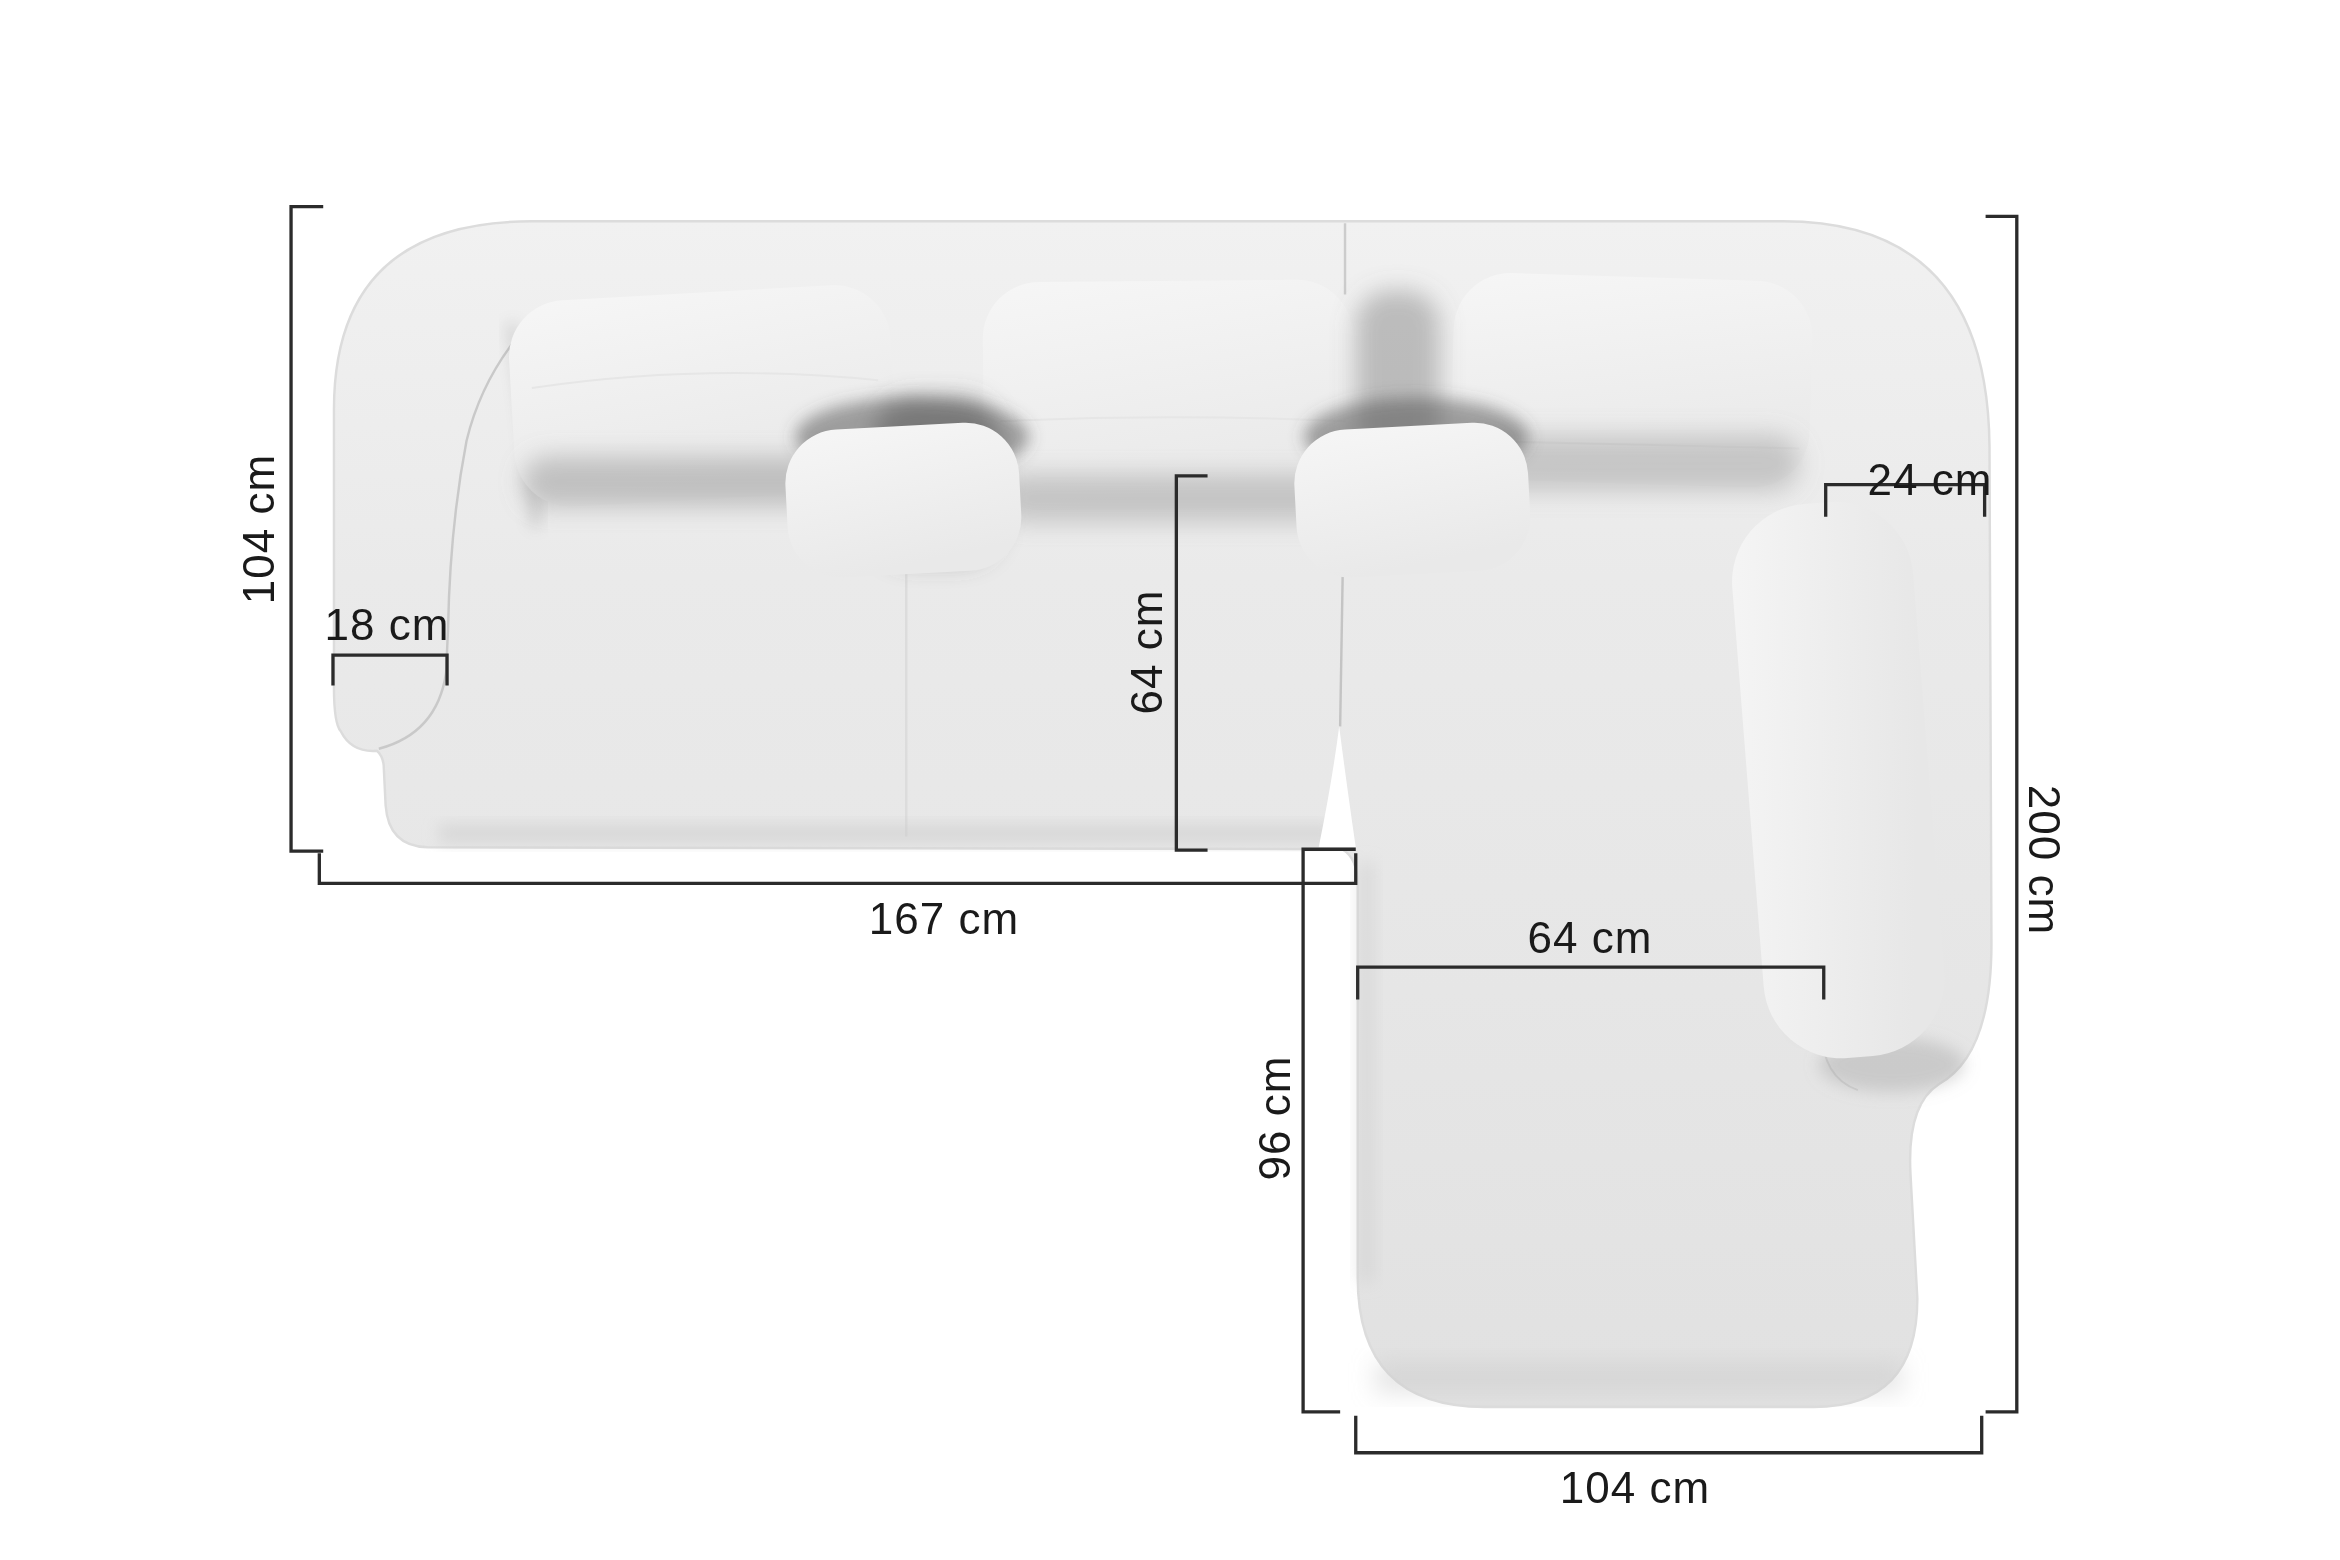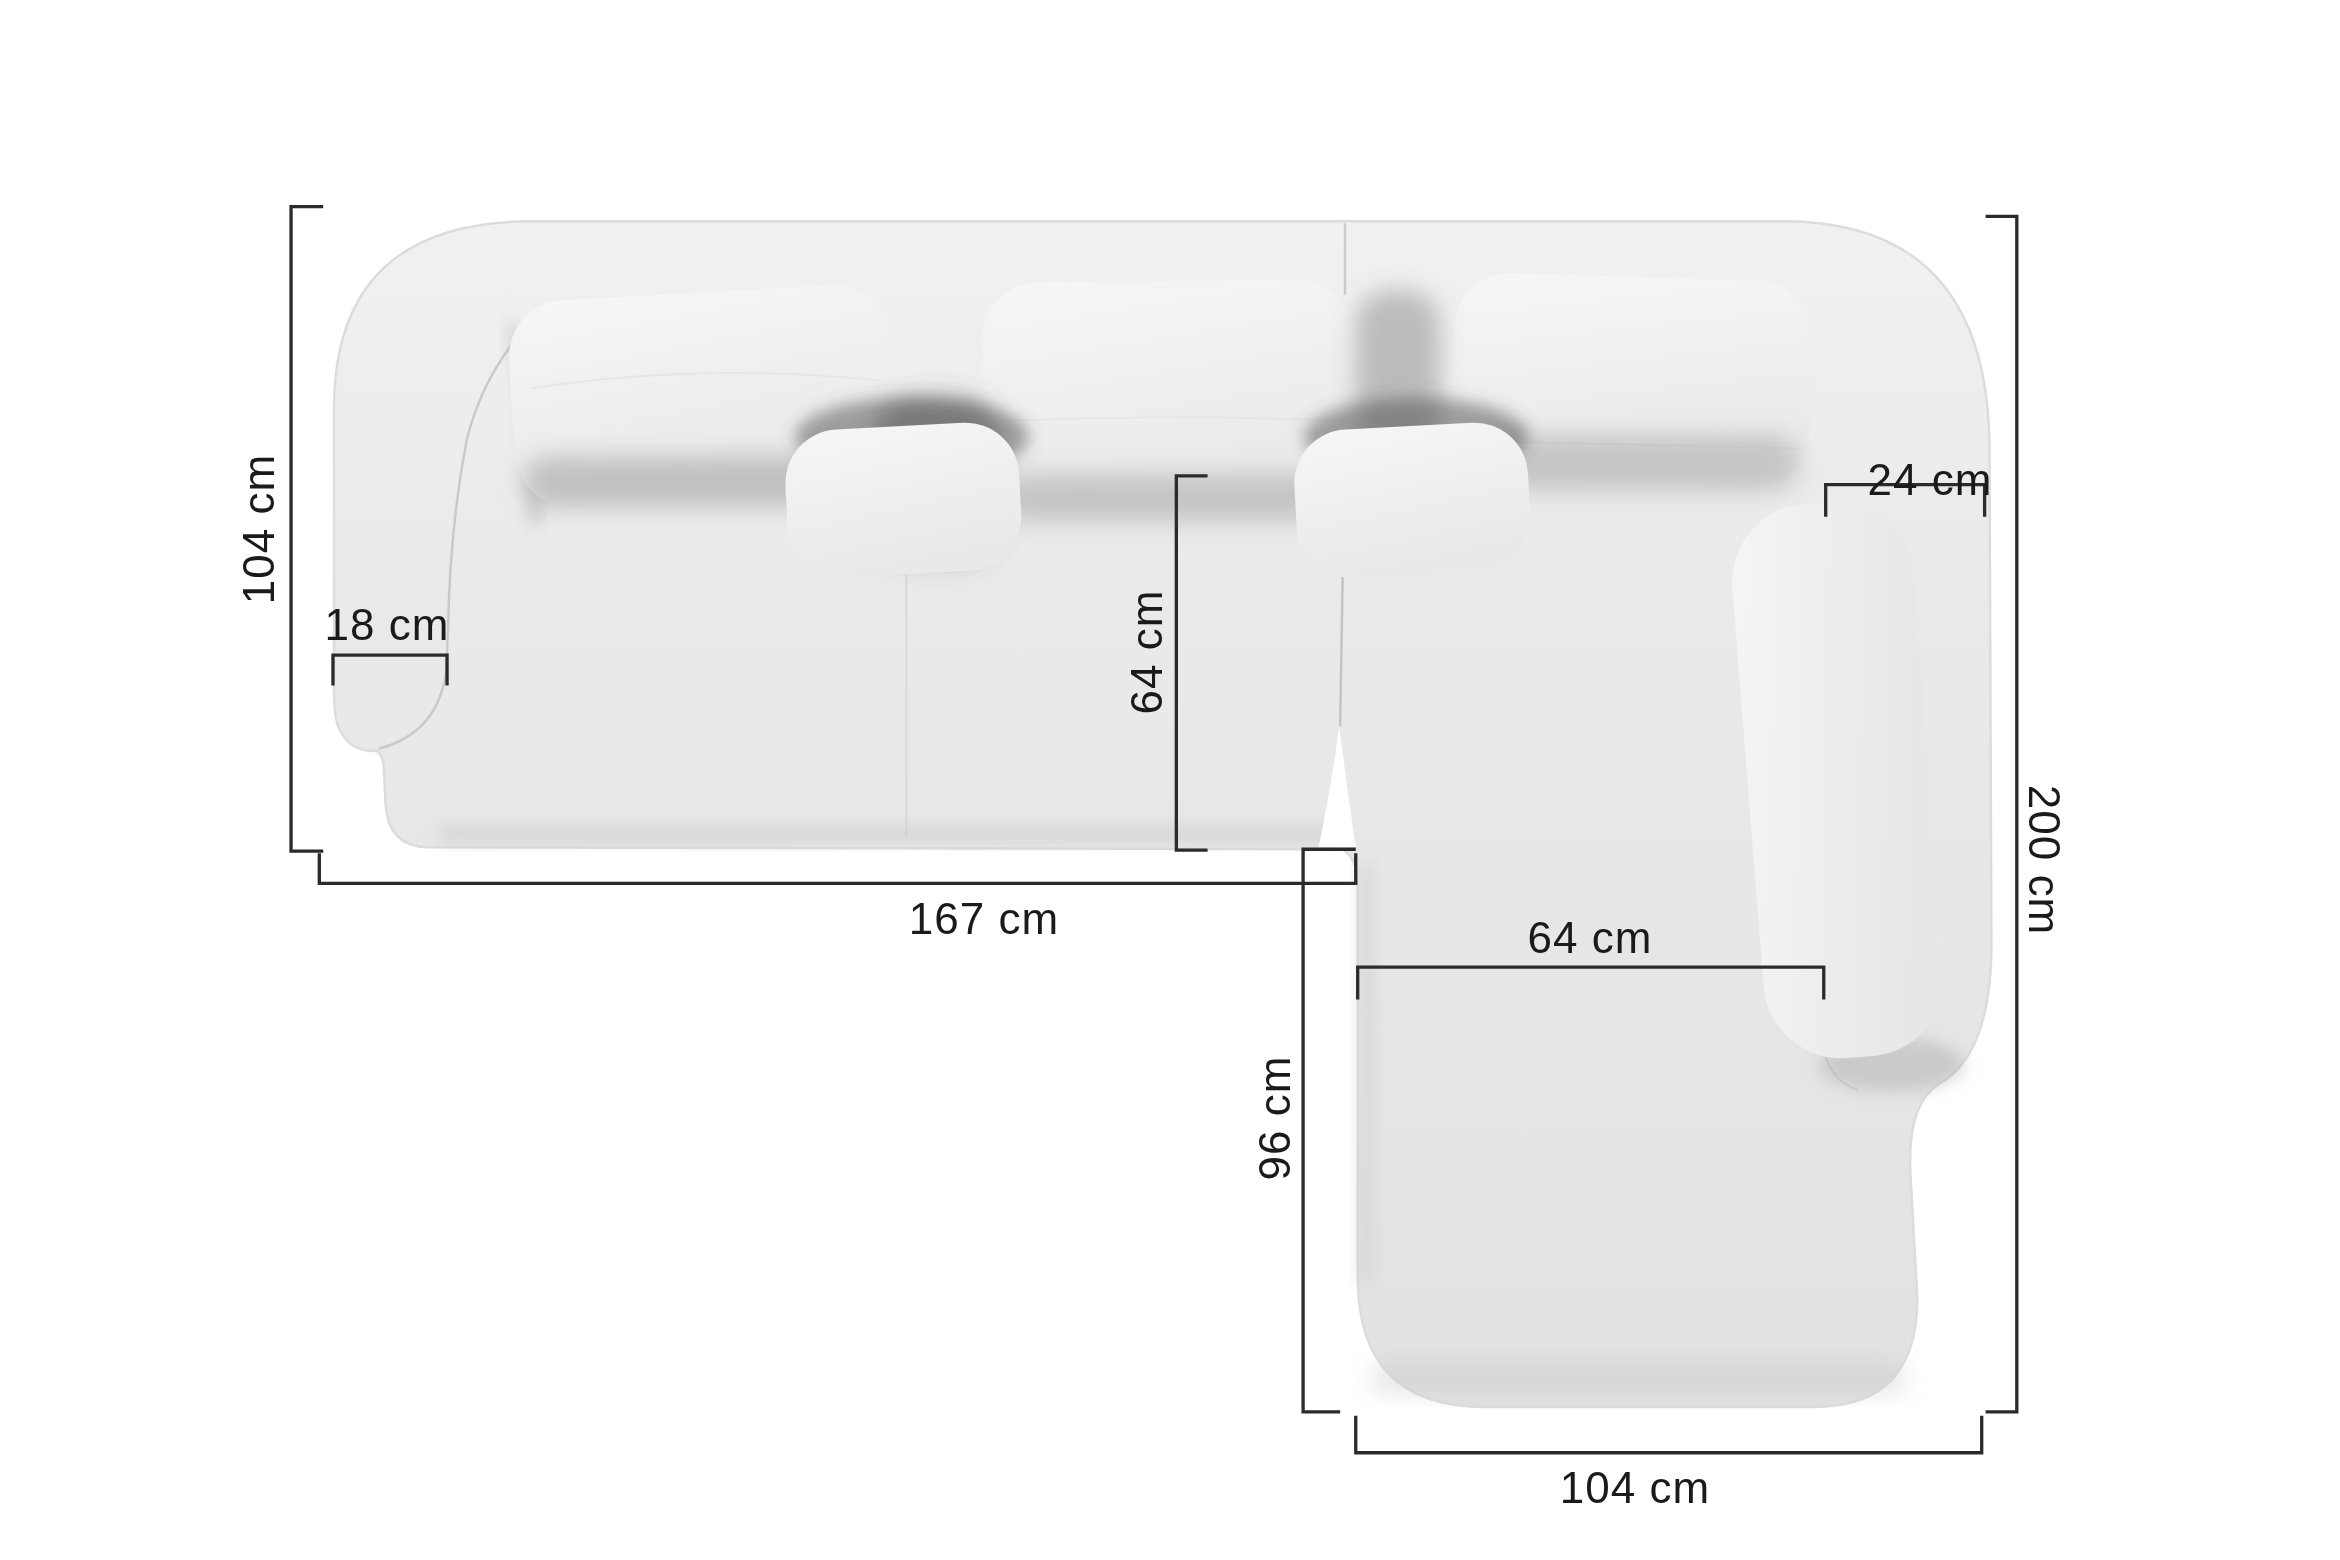--- a/index.html
+++ b/index.html
@@ -92,21 +92,21 @@
       <path d="M 1392 1025 V 992 H 1870 V 1025"></path>
       <path d="M 1390 871 H 1336 V 1448 H 1374"></path>
       <path d="M 1390 1452 V 1490 H 2032 V 1452"></path>
     </g>
   </svg>
 
   <div class="dim-label v-up" style="left:259px;top:529px;">104 cm</div>
 
   <div class="dim-label" style="left:387px;top:625px;">18 cm</div>
 
-  <div class="dim-label" style="left:984px;top:919px;">167 cm</div>
+  <div class="dim-label" style="left:944px;top:919px;">167 cm</div>
 
   <div class="dim-label v-up" style="left:1147px;top:652px;">64 cm</div>
 
   <div class="dim-label" style="left:1930px;top:448px;margin-top:32px;">24 cm</div>
 
   <div class="dim-label v-down" style="left:2044px;top:860px;">200 cm</div>
 
   <div class="dim-label" style="left:1590px;top:938px;">64 cm</div>
 
   <div class="dim-label v-up" style="left:1275px;top:1118px;">96 cm</div>

